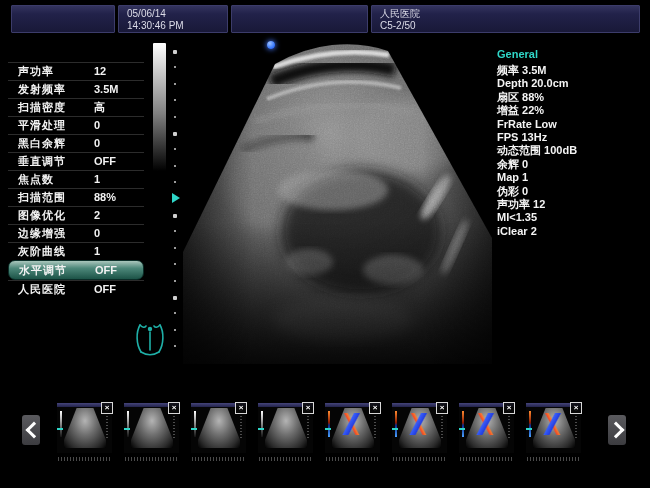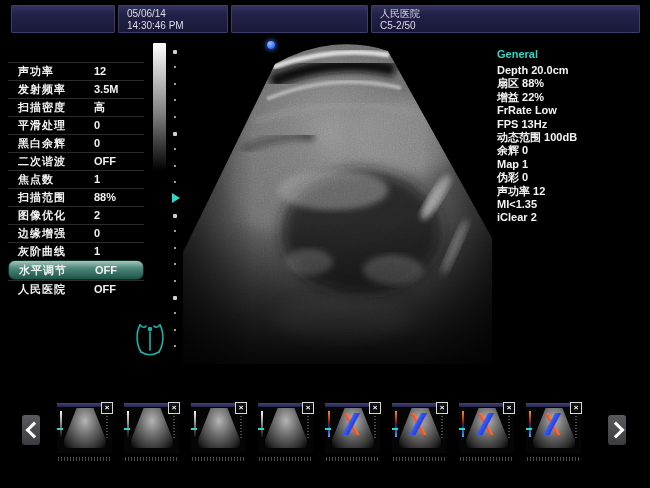--- a/index.html
+++ b/index.html
@@ -101,21 +101,21 @@
     </div>
   <div class="lrow">
       <span class="ll">平滑处理</span>
       <span class="lv">0</span>
     </div>
   <div class="lrow">
       <span class="ll">黑白余辉</span>
       <span class="lv">0</span>
     </div>
   <div class="lrow">
-      <span class="ll">二次谐波</span>
+      <span class="ll">垂直调节</span>
       <span class="lv">OFF</span>
     </div>
   <div class="lrow">
       <span class="ll">焦点数</span>
       <span class="lv">1</span>
     </div>
   <div class="lrow">
       <span class="ll">扫描范围</span>
       <span class="lv">88%</span>
     </div>
@@ -233,20 +233,21 @@
     <path d="M27,5 C31,12 31,24 26,32"></path>
     <path d="M7,5 Q11,9 13,6"></path>
     <path d="M27,5 Q23,9 21,6"></path>
     <path d="M17,12 L17,30"></path>
     <circle cx="17" cy="9" r="1.4" fill="#1fb0a8"></circle>
   </g>
 </svg>
 
 <div id="right-panel">
   <div class="rhead">General</div>
+  <div class="rline">频率 3.5M</div>
   <div class="rline">Depth 20.0cm</div>
   <div class="rline">扇区 88%</div>
   <div class="rline">增益 22%</div>
   <div class="rline">FrRate Low</div>
   <div class="rline">FPS 13Hz</div>
   <div class="rline">动态范围 100dB</div>
   <div class="rline">余辉 0</div>
   <div class="rline">Map 1</div>
   <div class="rline">伪彩 0</div>
   <div class="rline">声功率 12</div>

